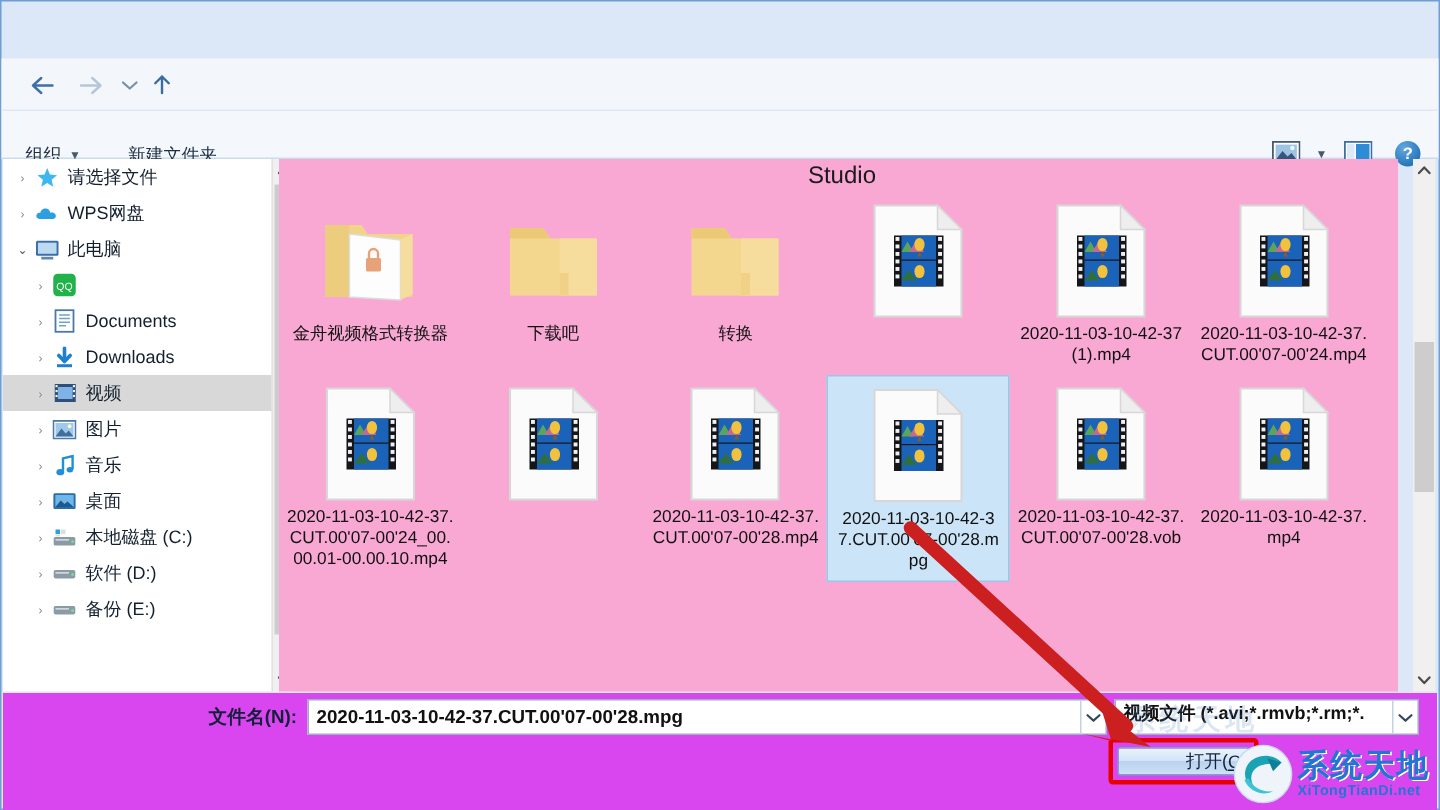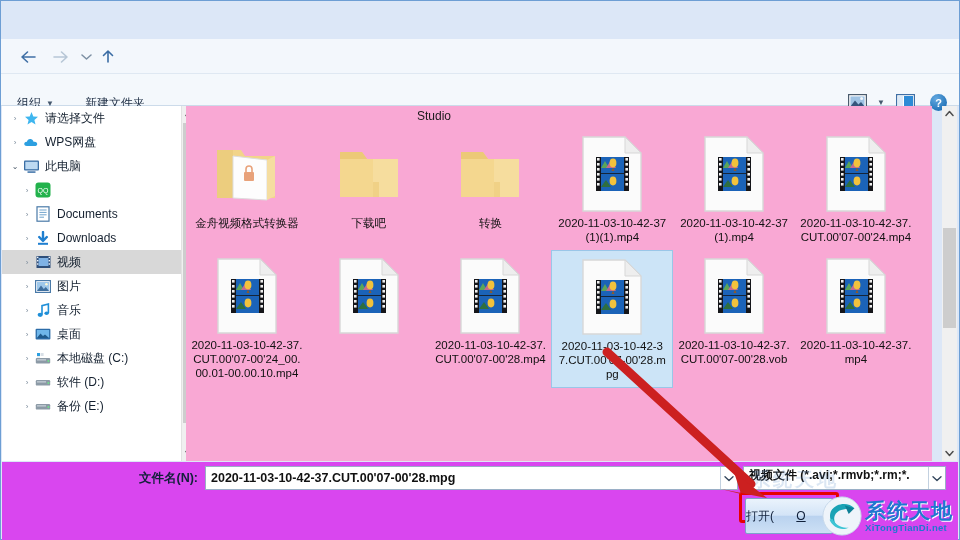--- a/index.html
+++ b/index.html
@@ -144,22 +144,22 @@
   .sb-scroll .thumb {
     position: absolute; left: 1px; width: 13px; top: 17px; height: 300px;
     background: #cdcdcd;
   }
 
   .filepane {
     position: absolute; left: 185px; top: 105px; width: 746px; height: 355px;
     background: #f9a8d4; overflow: hidden;
   }
   .studio-label {
-    position: absolute; left: 416px; top: 108px; width: 130px;
-    text-align: left; font-size: 12px; color: #1a1a1a; z-index: 4;
+    position: absolute; left: 453px; top: 108px; width: 130px;
+    text-align: right; font-size: 16px; color: #1a1a1a; z-index: 4;
   }
   .grid {
     position: absolute; left: 0; top: 22px; width: 731px;
     display: flex; flex-wrap: wrap;
   }
   .cell {
     width: 121.8px; padding: 4px 2px 6px; text-align: center;
   }
   .cell.sel { background: #cce4f7; border: 1px solid #9ac6e8; }
   .cell .thumbwrap {
@@ -224,24 +224,24 @@
     display: flex; align-items: center; justify-content: center;
     font-size: 8px; color: #33465c;
   }
 
   .open-highlight {
     position: absolute; left: 738px; top: 491px;
     width: 100px; height: 31px;
     border: 3px solid #e60000; border-radius: 3px;
   }
   .open-btn {
-    position: absolute; left: 744px; top: 497px; width: 88px; height: 36px;
+    position: absolute; left: 744px; top: 497px; width: 88px; height: 19px;
     background: linear-gradient(to bottom, #eaf3fc 0%, #d3e4f7 48%, #b9d2ef 50%, #cde0f5 100%);
     border: 1px solid #7da2cc; border-radius: 2px;
-    display: flex; align-items: center; justify-content: space-between;
+    display: flex; align-items: center; justify-content: flex-end;
     font-size: 12px; color: #10203a;
   }
   .open-btn u { text-decoration: underline; }
 
   
   .annot-arrow { position: absolute; left: 600px; top: 345px; z-index: 9; }
 
   
   .wm {
     position: absolute; right: 6px; bottom: 2px; z-index: 12;
@@ -585,21 +585,20 @@
               <rect x="17" y="43" width="2.6" height="2.6" fill="#f0f0f0"></rect>
               <rect x="17" y="48" width="2.6" height="2.6" fill="#f0f0f0"></rect>
               <rect x="45.4" y="23" width="2.6" height="2.6" fill="#f0f0f0"></rect>
               <rect x="45.4" y="28" width="2.6" height="2.6" fill="#f0f0f0"></rect>
               <rect x="45.4" y="33" width="2.6" height="2.6" fill="#f0f0f0"></rect>
               <rect x="45.4" y="38" width="2.6" height="2.6" fill="#f0f0f0"></rect>
               <rect x="45.4" y="43" width="2.6" height="2.6" fill="#f0f0f0"></rect>
               <rect x="45.4" y="48" width="2.6" height="2.6" fill="#f0f0f0"></rect>
             </svg>
           </div>
-          <div class="cname">2020-11-03-10-42-37(1)(1).mp4</div>
         </div>
         <div class="cell">
           <div class="thumbwrap">
             <svg width="64" height="78" viewBox="0 0 64 78">
               <path d="M3 2 H45 L61 18 V76 H3 Z" fill="#fbfbfb" stroke="#d7d7d7" stroke-width="1.4"></path>
               <path d="M45 2 L61 18 H45 Z" fill="#eeeeee" stroke="#d7d7d7" stroke-width="1"></path>
               <rect x="16" y="22" width="33" height="34" fill="#15161a"></rect>
               <rect x="21" y="22" width="23" height="34" fill="#1b63b8"></rect>
               <rect x="21" y="38" width="23" height="0.8" fill="#15161a"></rect>
               <path d="M21 33 L25 26 L29 33 Z" fill="#5aa55a"></path>

